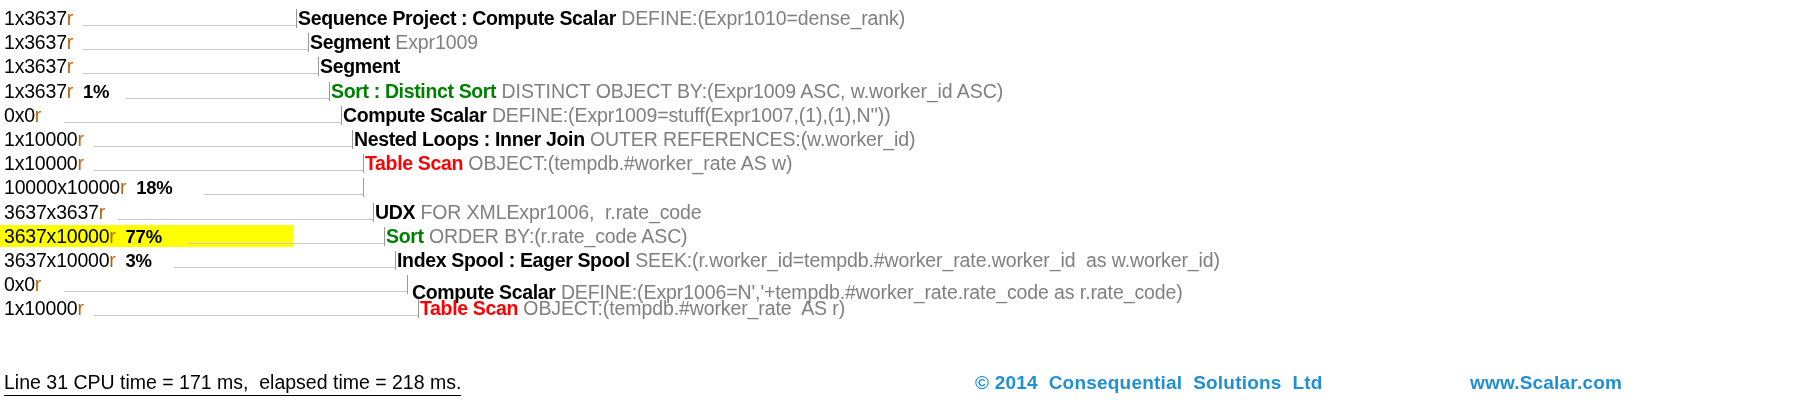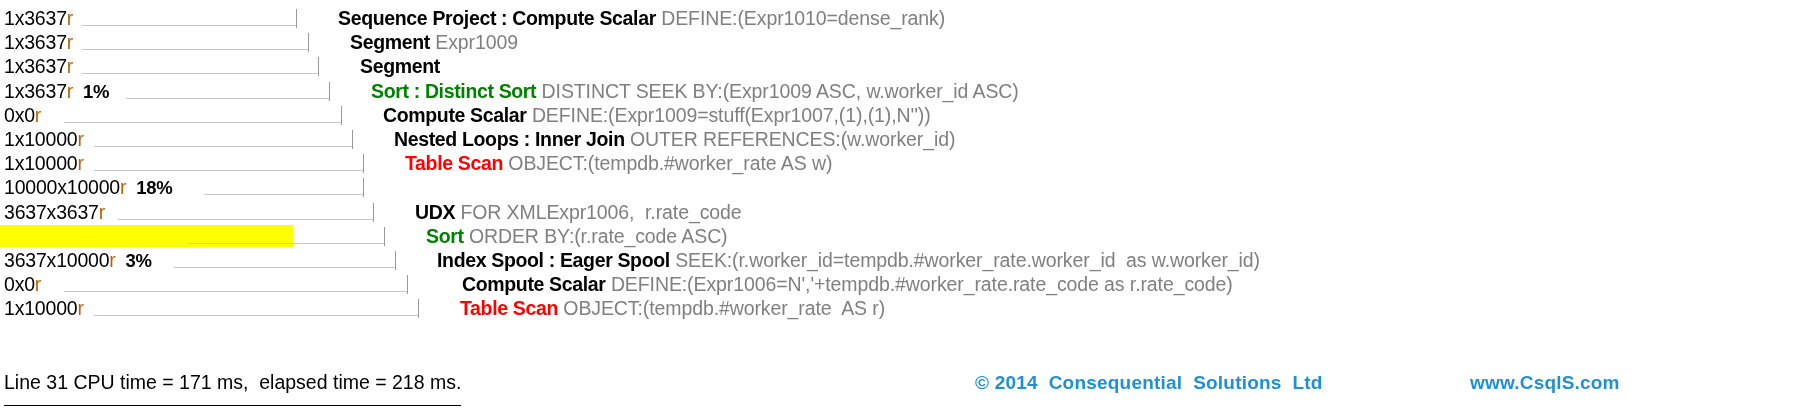--- a/index.html
+++ b/index.html
@@ -78,21 +78,20 @@
     background: #999999;
     z-index: 4;
   }
 
   
   .op {
     position: absolute;
     top: 0;
     white-space: pre;
     z-index: 4;
-    padding-left: 40px;
   }
   .op .name {
     font-weight: bold;
     color: #000000;
     letter-spacing: -0.35px;
   }
   .op .name.green { color: #008000; margin-top: 17px; }
   .op .name.red   { color: #ff0000; }
   .op .arg {
     color: #808080;
@@ -103,21 +102,21 @@
   
   .footer {
     position: absolute;
     left: 4px;
     top: 370px;
     font-size: 19.5px;
     line-height: 24px;
     color: #000000;
     white-space: pre;
     border-bottom: 1.5px solid #000000;
-    padding-bottom: 11px;
+    padding-bottom: 1px;
   }
   .credit {
     position: absolute;
     top: 372px;
     font-size: 19px;
     color: #1f8fd6;
     white-space: pre;
     font-weight: bold;
     letter-spacing: 0.2px;
   }
@@ -143,21 +142,21 @@
       <div class="row" style="position: absolute; left: 0px; top: 54.4px; width: 1818px;">
         <div class="cost"><span class="rows">1x3637</span><span class="rsuffix">r</span></div>
         <div class="leader" style="left: 82px; width: 236px;"></div>
         <div class="tick" style="left: 318px;"></div>
         <div class="op" style="left: 320px;"><span class="name">Segment</span></div>
       </div>
       <div class="row" style="position: absolute; left: 0px; top: 78.6px; width: 1818px; text-align: right;">
         <div class="cost"><span class="rows">1x3637</span><span class="rsuffix">r</span><span class="pct">  1%</span></div>
         <div class="leader" style="left: 126px; width: 203px;"></div>
         <div class="tick" style="left: 329px;"></div>
-        <div class="op" style="left: 331px;"><span class="name green">Sort : Distinct Sort</span><span class="arg"> DISTINCT SEEK BY:(Expr1009 ASC, w.worker_id ASC)</span></div>
+        <div class="op" style="left: 331px;"><span class="name green">Sort : Distinct Sort</span><span class="arg"> DISTINCT OBJECT BY:(Expr1009 ASC, w.worker_id ASC)</span></div>
       </div>
       <div class="row" style="position: absolute; left: 0px; top: 102.8px; width: 1818px;">
         <div class="cost"><span class="rows">0x0</span><span class="rsuffix">r</span></div>
         <div class="leader" style="left: 64px; width: 277px;"></div>
         <div class="tick" style="left: 341px;"></div>
         <div class="op" style="left: 343px;"><span class="name">Compute Scalar</span><span class="arg"> DEFINE:(Expr1009=stuff(Expr1007,(1),(1),N''))</span></div>
       </div>
       <div class="row" style="position: absolute; left: 0px; top: 127px; width: 1818px;">
         <div class="cost"><span class="rows">1x10000</span><span class="rsuffix">r</span></div>
         <div class="leader" style="left: 94px; width: 258px;"></div>
@@ -176,41 +175,42 @@
         <div class="tick" style="left: 363px;"></div>
       </div>
       <div class="row" style="position: absolute; left: 0px; top: 199.6px; width: 1818px; text-align: center;">
         <div class="cost"><span class="rows">3637x3637</span><span class="rsuffix">r</span></div>
         <div class="leader" style="left: 118px; width: 255px;"></div>
         <div class="tick" style="left: 373px;"></div>
         <div class="op" style="left: 375px;"><span class="name">UDX</span><span class="arg"> FOR XMLExpr1006,  r.rate_code</span></div>
       </div>
       <div class="row" style="position: absolute; left: 0px; top: 223.8px; width: 1818px;">
         <div class="hl-band" style="width: 293px;"></div>
+        <div class="cost"><span class="rows">3637x10000</span><span class="rsuffix">r</span><span class="pct">  77%</span></div>
         <div class="leader" style="left: 188px; width: 196px;"></div>
         <div class="tick" style="left: 384px;"></div>
         <div class="op" style="left: 386px;"><span class="name green">Sort</span><span class="arg"> ORDER BY:(r.rate_code ASC)</span></div>
       </div>
       <div class="row" style="position: absolute; left: 0px; top: 248px; width: 1608px;">
         <div class="cost"><span class="rows">3637x10000</span><span class="rsuffix">r</span><span class="pct">  3%</span></div>
         <div class="leader" style="left: 174px; width: 221px;"></div>
         <div class="tick" style="left: 395px;"></div>
         <div class="op" style="left: 397px;"><span class="name">Index Spool : Eager Spool</span><span class="arg"> SEEK:(r.worker_id=tempdb.#worker_rate.worker_id  as w.worker_id)</span></div>
       </div>
       <div class="row" style="position: absolute; left: 0px; top: 272.2px; width: 1818px;">
         <div class="cost"><span class="rows">0x0</span><span class="rsuffix">r</span></div>
         <div class="leader" style="left: 64px; width: 343px;"></div>
         <div class="tick" style="left: 407px;"></div>
-        <div class="op" style="left: 422px;"><span class="name">Compute Scalar</span><span class="arg"> DEFINE:(Expr1006=N','+tempdb.#worker_rate.rate_code as r.rate_code)</span></div>
+        <div class="op" style="left: 412px; margin-top: 8px;"><span class="name">Compute Scalar</span><span class="arg"> DEFINE:(Expr1006=N','+tempdb.#worker_rate.rate_code as r.rate_code)</span></div>
       </div>
       <div class="row" style="position: absolute; left: 0px; top: 296.4px; width: 1818px;">
         <div class="cost"><span class="rows">1x10000</span><span class="rsuffix">r</span></div>
         <div class="leader" style="left: 94px; width: 324px;"></div>
         <div class="tick" style="left: 418px;"></div>
         <div class="op" style="left: 420px;"><span class="name red">Table Scan</span><span class="arg"> OBJECT:(tempdb.#worker_rate  AS r)</span></div>
       </div>
     </div>
 
   <div class="footer">Line 31 CPU time = 171 ms,  elapsed time = 218 ms.</div>
 
   <div class="credit" style="left:975px">© 2014  Consequential  Solutions  Ltd</div>
-  <div class="credit credit-site" style="left:1470px">www.CsqlS.com</div>
+  <div class="credit credit-site" style="left:1470px">www.Scalar.com</div>
 </div>
 
 </body></html>

